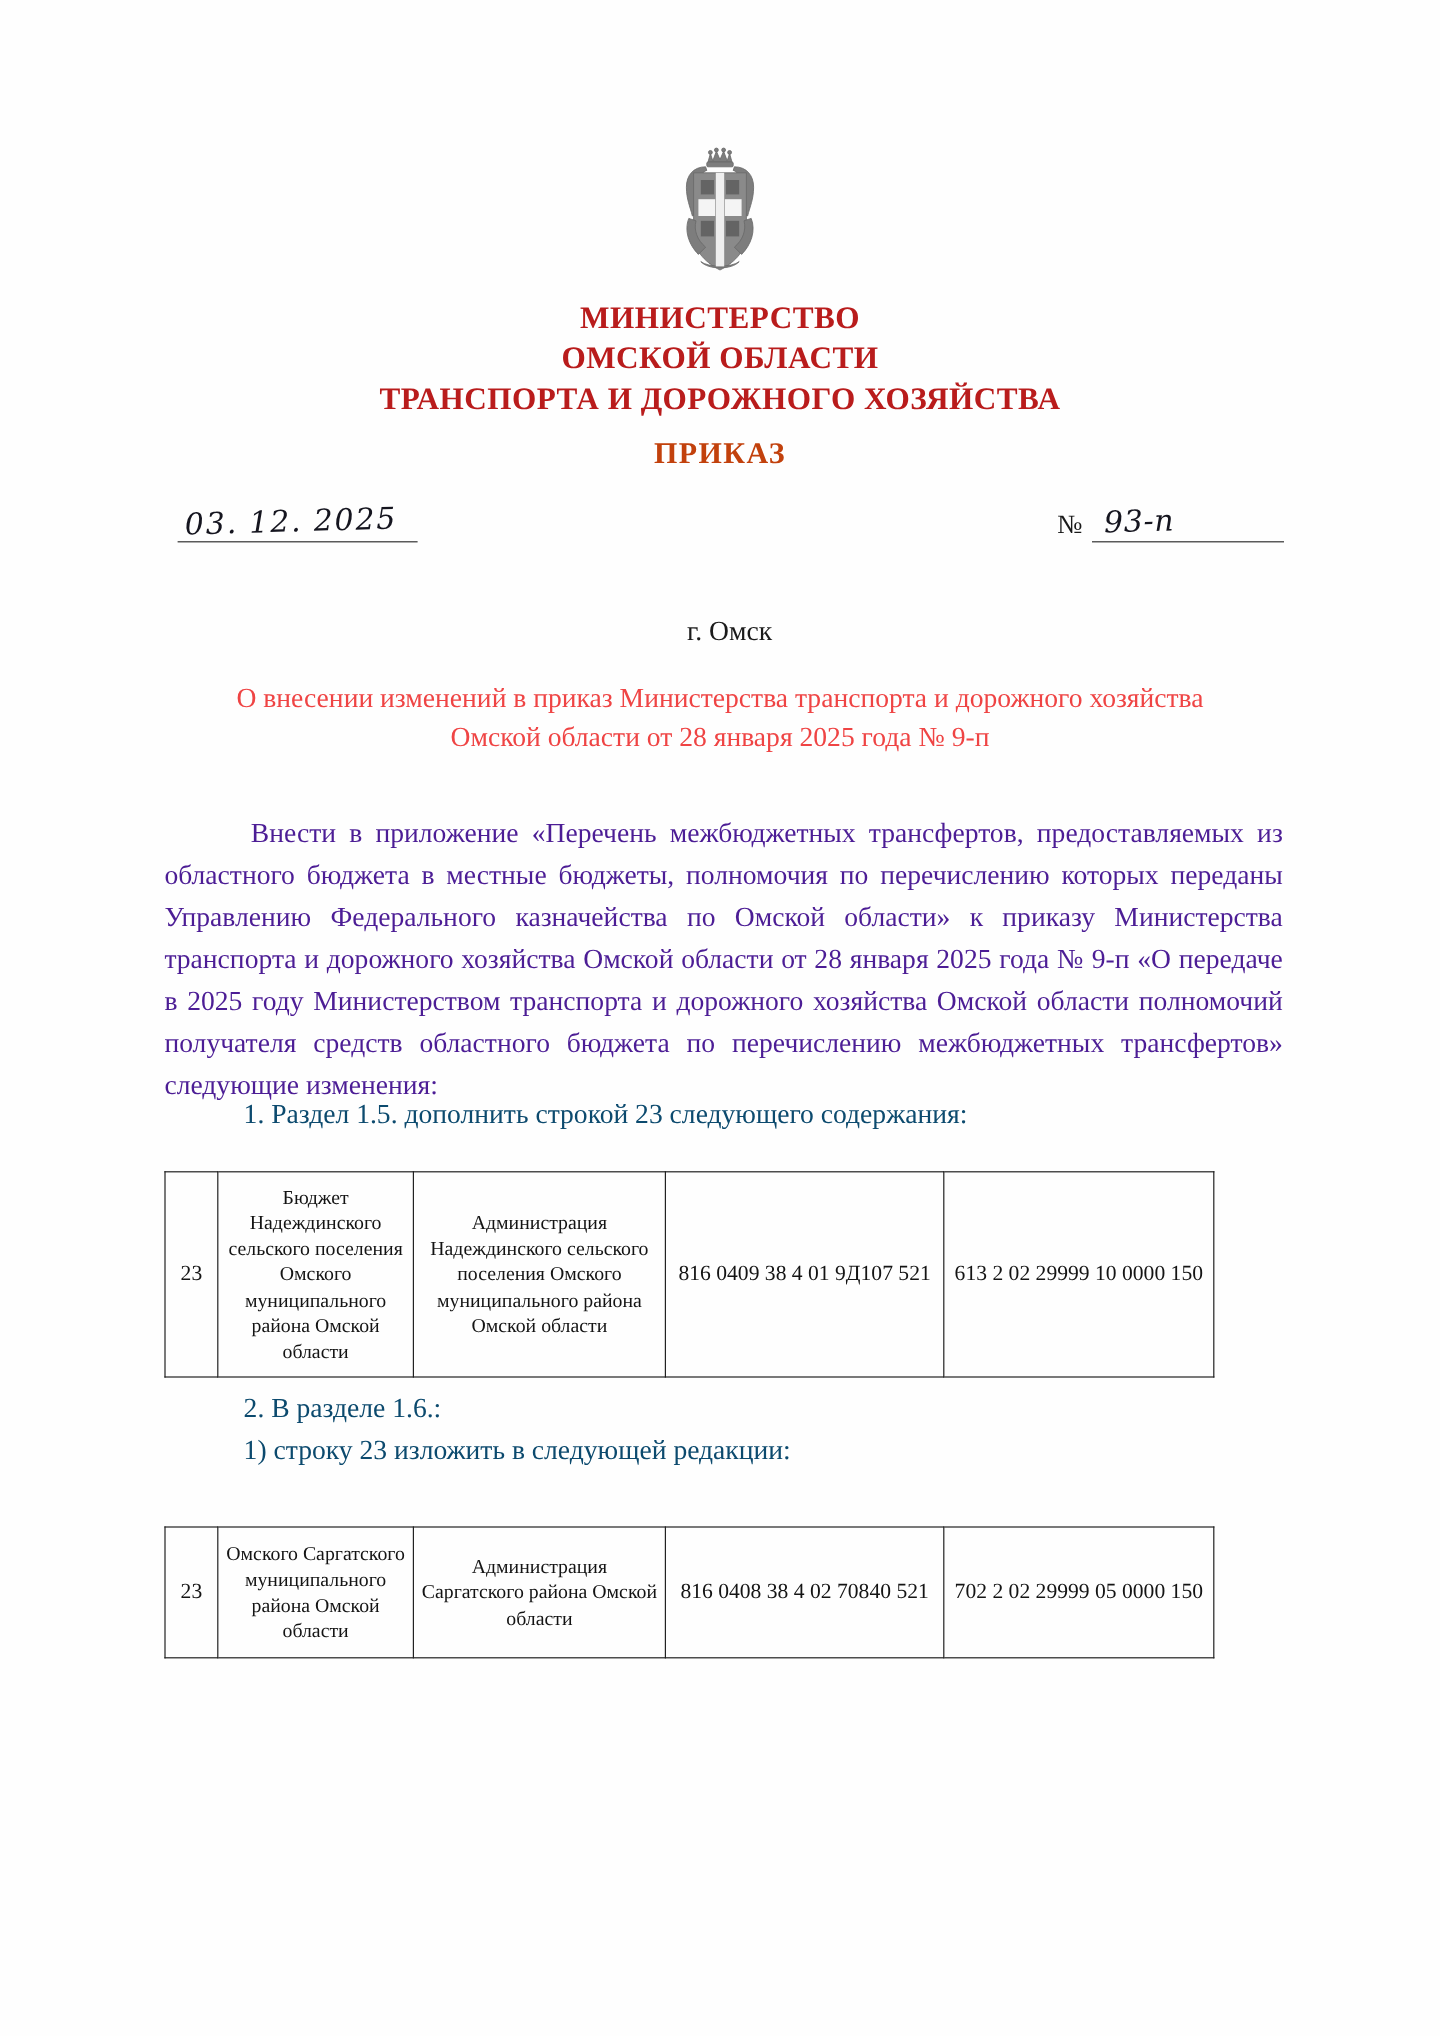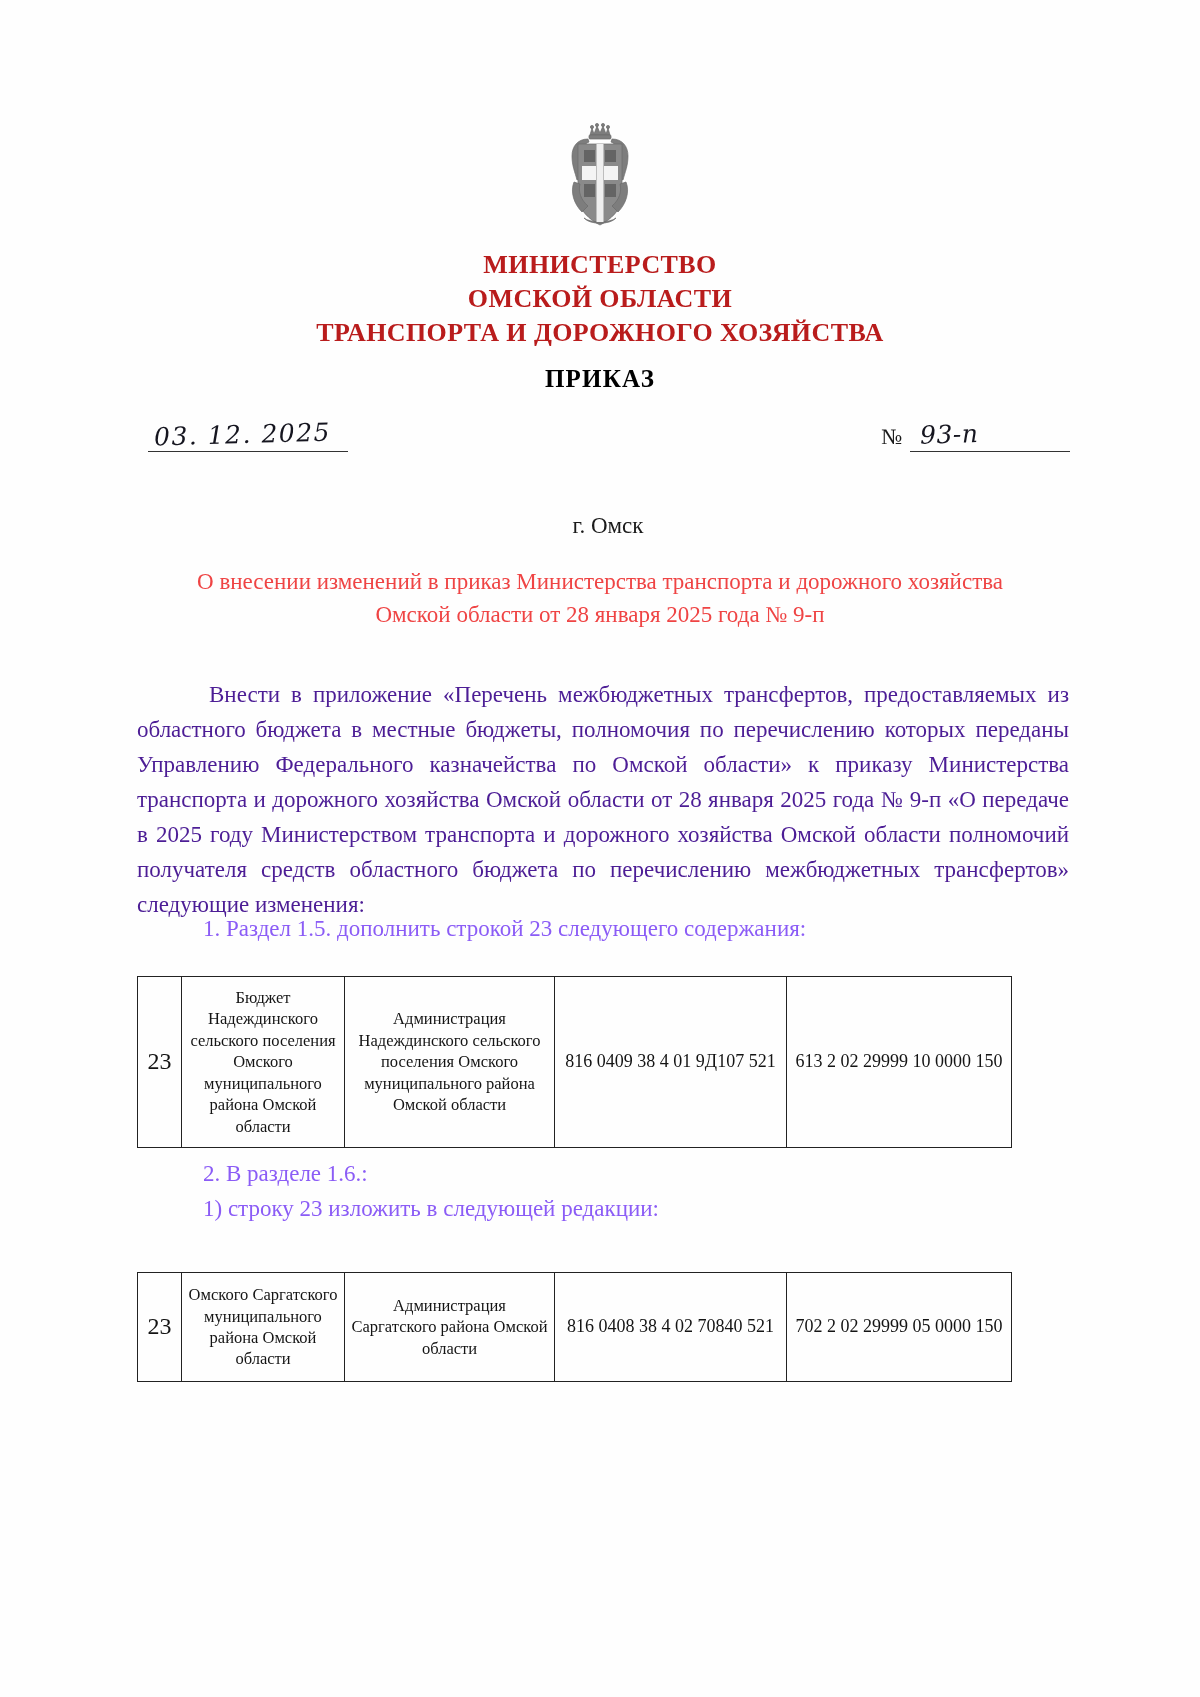--- a/index.html
+++ b/index.html
@@ -54,21 +54,21 @@
 
   .doc-kind {
     position: absolute;
     left: 0;
     right: 0;
     top: 365px;
     text-align: center;
     font-weight: bold;
     font-size: 25px;
     letter-spacing: 1.2px;
-    color: #000000;
+    color: #c2410c;
   }
 
   
   .reg-line {
     position: absolute;
     left: 140px;
     right: 130px;
     top: 420px;
     height: 48px;
   }
@@ -150,21 +150,21 @@
     color: #4c1d95;
     hyphens: none;
   }
 
   .clause {
     position: absolute;
     left: 137px;
     right: 131px;
     font-size: 23px;
     line-height: 1.5;
-    color: #8b5cf6;
+    color: #0c4a6e;
   }
   .clause .ind { display: block; text-indent: 66px; }
 
   #clause-1 { top: 912px; }
   #clause-2 { top: 1157px; }
 
   
   .tbl {
     position: absolute;
     border-collapse: collapse;
@@ -172,21 +172,21 @@
     font-size: 16.5px;
     line-height: 1.30;
     color: #141414;
   }
   .tbl td {
     border: 1.3px solid #222;
     text-align: center;
     vertical-align: middle;
     padding: 4px 5px;
   }
-  .tbl td.idx { font-size: 24px; }
+  .tbl td.idx { font-size: 18px; }
   .tbl td.code { font-size: 18px; white-space: nowrap; }
 
   #table-1 {
     left: 137px;
     top: 976px;
     width: 874px;
     height: 172px;
   }
   #table-2 {
     left: 137px;

